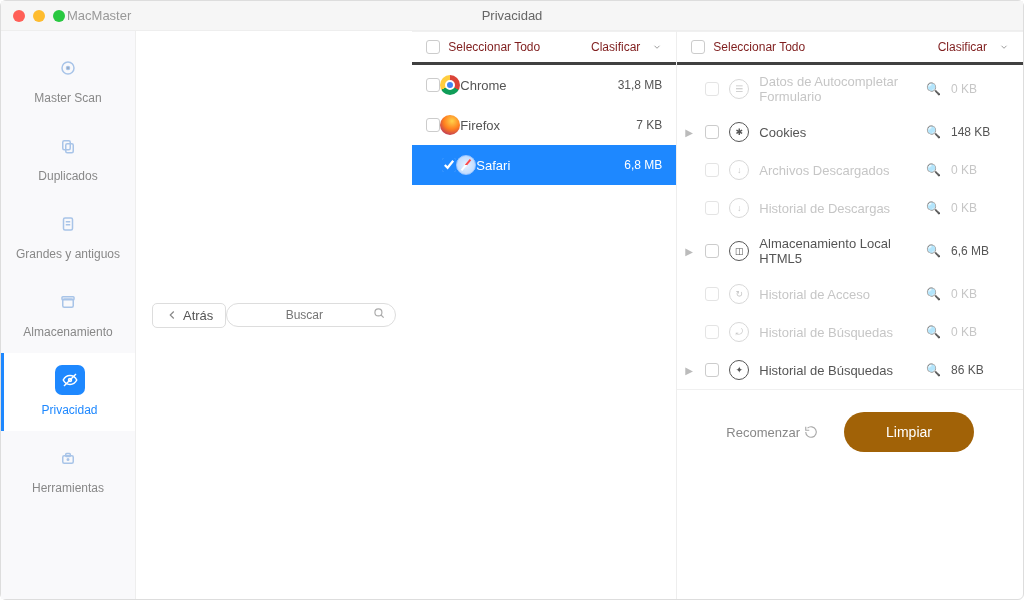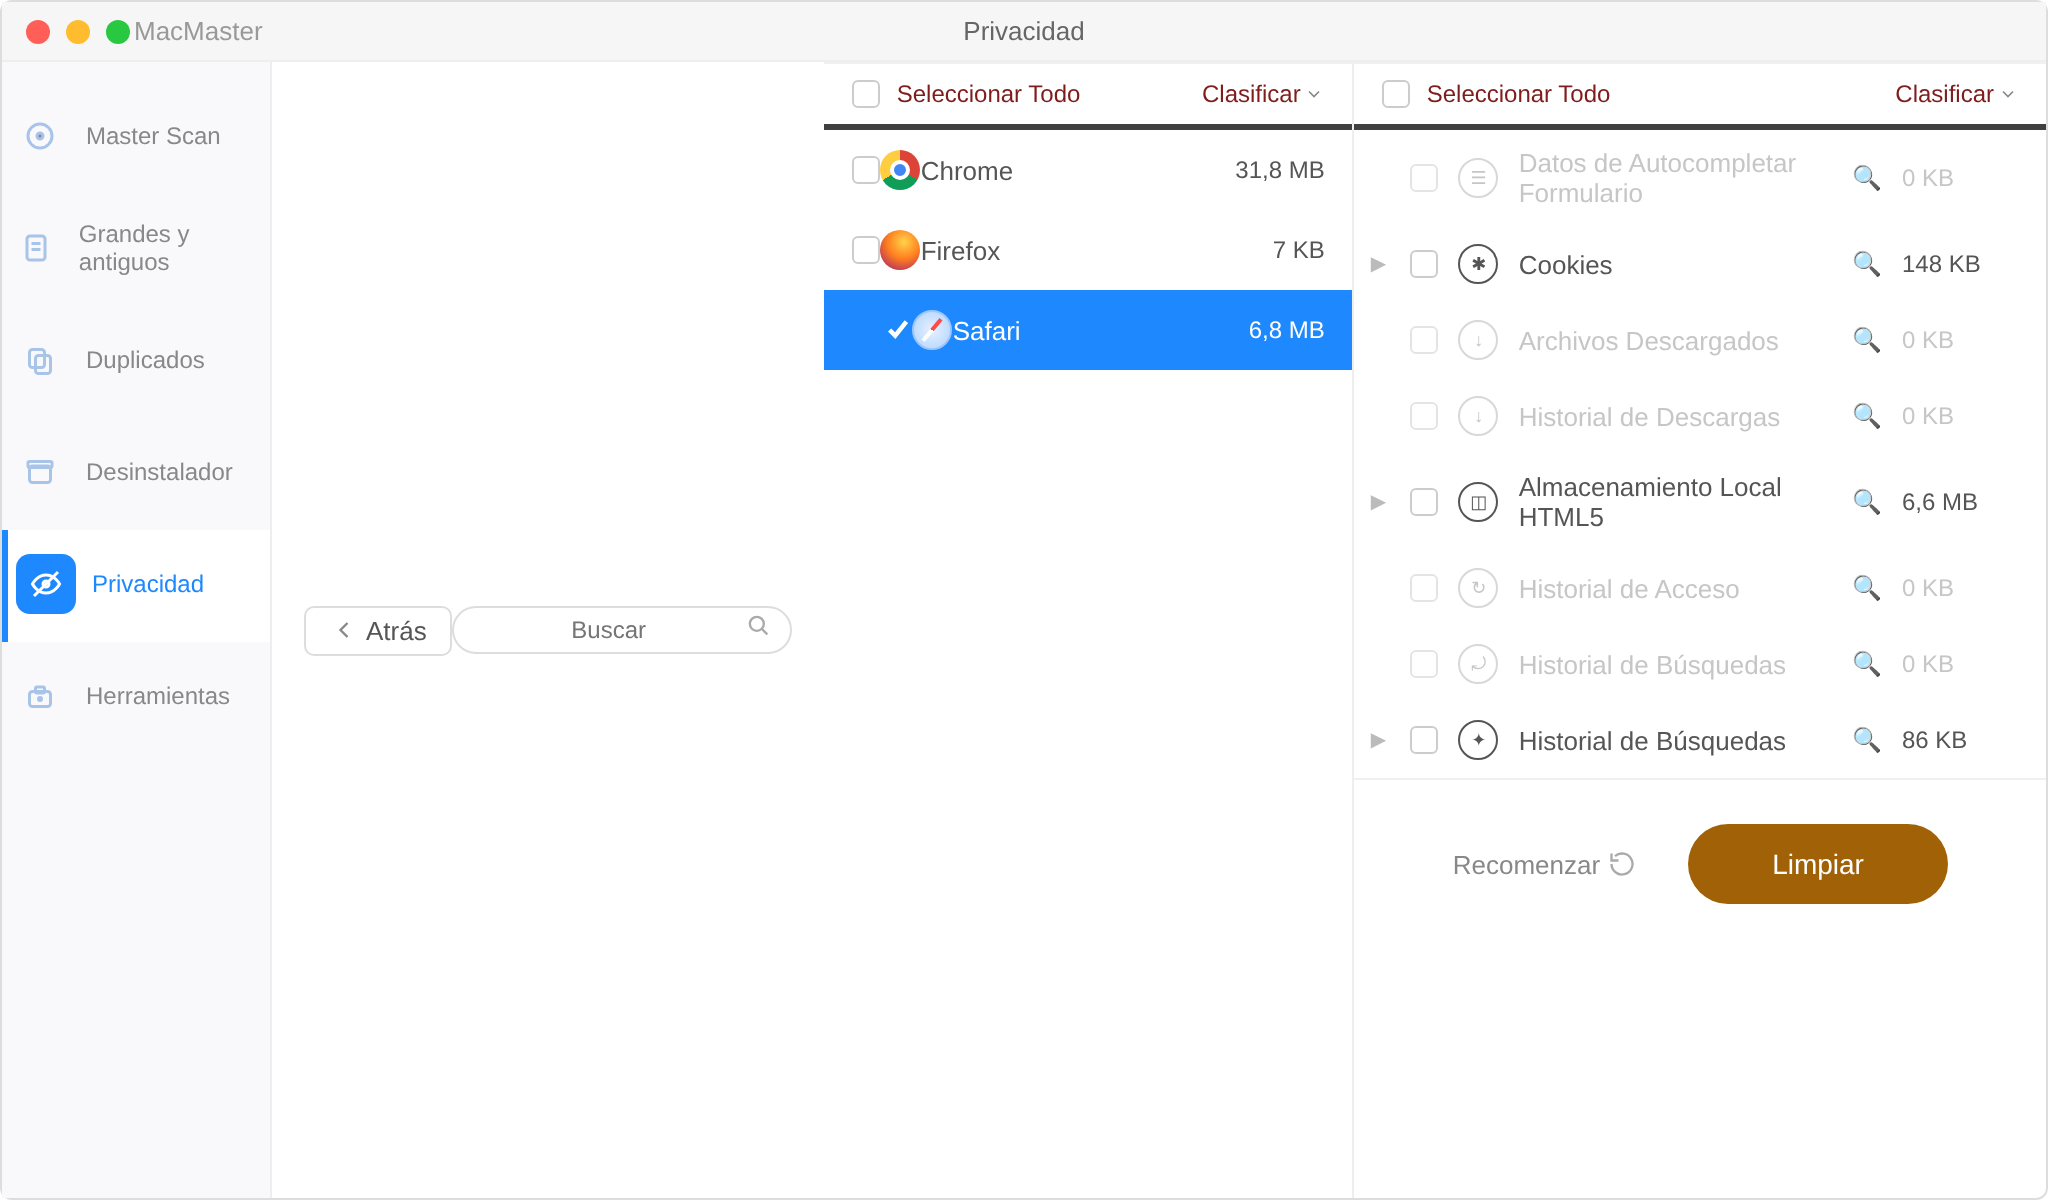--- a/index.html
+++ b/index.html
@@ -12,42 +12,42 @@
 .tl { width: 12px; height: 12px; border-radius: 50%; }
 .tl.red { background: #ff5f57; }
 .tl.yellow { background: #febc2e; }
 .tl.green { background: #28c840; }
 .app-name { margin-left: 2px; color: #999; font-size: 13px; }
 .window-title { position: absolute; left: 50%; transform: translateX(-50%); color: #666; font-size: 13px; }
 
 .body { flex: 1; display: flex; min-height: 0; }
 
 .sidebar { width: 135px; background: #f9f9fb; border-right: 1px solid #eee; display: flex; flex-direction: column; padding-top: 10px; }
-.side-item { display: flex; flex-direction: row; align-items: center; padding: 12px 4px 14px; gap: 8px; cursor: pointer; font-size: 12px; color: #888; }
+.side-item { display: flex; flex-direction: column; align-items: center; padding: 12px 4px 14px; gap: 8px; cursor: pointer; font-size: 12px; color: #888; }
 .side-item.active { border-left: 3px solid #1e88ff; background: #fff; color: #1e88ff; }
 .side-item .icon-wrap { width: 30px; height: 30px; border-radius: 7px; display: flex; align-items: center; justify-content: center; }
 .side-item.active .icon-wrap { background: #1e88ff; }
 .side-item .side-svg { stroke: #a8c4e8; fill: none; stroke-width: 2; }
 .side-item.active .side-svg { stroke: #fff; }
 
 .main { flex: 1; display: flex; flex-direction: row; min-height: 0; }
 .toolbar { display: flex; align-items: center; justify-content: space-between; padding: 10px 16px; }
 .back-btn { display: inline-flex; align-items: center; gap: 4px; border: 1px solid #ddd; border-radius: 5px; padding: 4px 12px; font-size: 13px; color: #555; background: #fff; cursor: pointer; }
 .search { position: relative; }
 .search input { width: 170px; border: 1px solid #ddd; border-radius: 14px; padding: 4px 28px 4px 14px; font-size: 12px; text-align: center; color: #888; outline: none; }
 .search .sicon { position: absolute; right: 10px; top: 50%; transform: translateY(-50%); color: #aaa; }
 
 .cols { flex: 1; display: flex; min-height: 0; }
 .col-left { width: 265px; border-right: 1px solid #eee; display: flex; flex-direction: column; }
 .col-right { flex: 1; display: flex; flex-direction: column; }
 
 .col-head { display: flex; align-items: center; padding: 8px 14px; border-top: 1px solid #f0f0f0; border-bottom: 3px solid #404040; font-size: 12px; color: #7f1d1d; }
 .col-head .chk { margin-right: 8px; }
 .col-head .grow { flex: 1; }
-.sort { display: inline-flex; align-items: center; gap: 2px; cursor: pointer; }
+.sort { display: inline-flex; align-items: center; gap: 12px; cursor: pointer; }
 
 .browser-row { display: flex; align-items: center; padding: 10px 14px; font-size: 13px; color: #555; cursor: pointer; }
 .browser-row.selected { background: #1e88ff; color: #fff; padding-left: 30px; }
 .browser-row .bname { flex: 1; }
 .browser-row .bsize { font-size: 12px; }
 .bicon { width: 20px; height: 20px; border-radius: 50%; display: inline-block; }
 .bicon.chrome { background: conic-gradient(#db4437 0 120deg,#0f9d58 120deg 240deg,#ffcd40 240deg 360deg); position:relative; }
 .bicon.chrome::after { content:''; position:absolute; inset:5px; background:#4285f4; border-radius:50%; border:2px solid #fff; }
 .bicon.firefox { background: radial-gradient(circle at 60% 30%, #ffd24a, #ff7f1f 45%, #b5315f 85%); }
 .bicon.safari { background: radial-gradient(circle,#e6f0ff,#b0d4ff); position:relative; border:1px solid #9cc6ff;}
@@ -96,44 +96,44 @@
             <svg class="side-svg" viewBox="0 0 24 24" width="18" height="18">
               <circle cx="12" cy="12" r="8"></circle>
               <circle cx="12" cy="12" r="2" fill="currentColor"></circle>
             </svg>
           </div>
         <span>Master Scan</span>
       </div>
       <div class="side-item">
         <div class="icon-wrap">
             <svg class="side-svg" viewBox="0 0 24 24" width="18" height="18">
+              <rect x="5" y="5" width="10" height="12" rx="2"></rect>
+              <rect x="9" y="9" width="10" height="12" rx="2"></rect>
+            </svg>
+          </div>
+        <span>Duplicados</span>
+      </div>
+      <div class="side-item">
+        <div class="icon-wrap">
+            <svg class="side-svg" viewBox="0 0 24 24" width="18" height="18">
               <rect x="6" y="4" width="12" height="16" rx="2"></rect>
               <line x1="9" y1="9" x2="15" y2="9"></line>
               <line x1="9" y1="13" x2="15" y2="13"></line>
             </svg>
           </div>
         <span>Grandes y antiguos</span>
       </div>
       <div class="side-item">
         <div class="icon-wrap">
             <svg class="side-svg" viewBox="0 0 24 24" width="18" height="18">
-              <rect x="5" y="5" width="10" height="12" rx="2"></rect>
-              <rect x="9" y="9" width="10" height="12" rx="2"></rect>
-            </svg>
-          </div>
-        <span>Duplicados</span>
-      </div>
-      <div class="side-item">
-        <div class="icon-wrap">
-            <svg class="side-svg" viewBox="0 0 24 24" width="18" height="18">
               <rect x="5" y="8" width="14" height="11" rx="2"></rect>
               <rect x="4" y="5" width="16" height="4" rx="1"></rect>
             </svg>
           </div>
-        <span>Desinstalador</span>
+        <span>Almacenamiento</span>
       </div>
       <div class="side-item active">
         <div class="icon-wrap">
             <svg class="side-svg" viewBox="0 0 24 24" width="18" height="18">
               <path d="M3 12s3-6 9-6 9 6 9 6-3 6-9 6-9-6-9-6z"></path>
               <circle cx="12" cy="12" r="2"></circle>
               <line x1="4" y1="20" x2="20" y2="4"></line>
             </svg>
           </div>
         <span>Privacidad</span>

